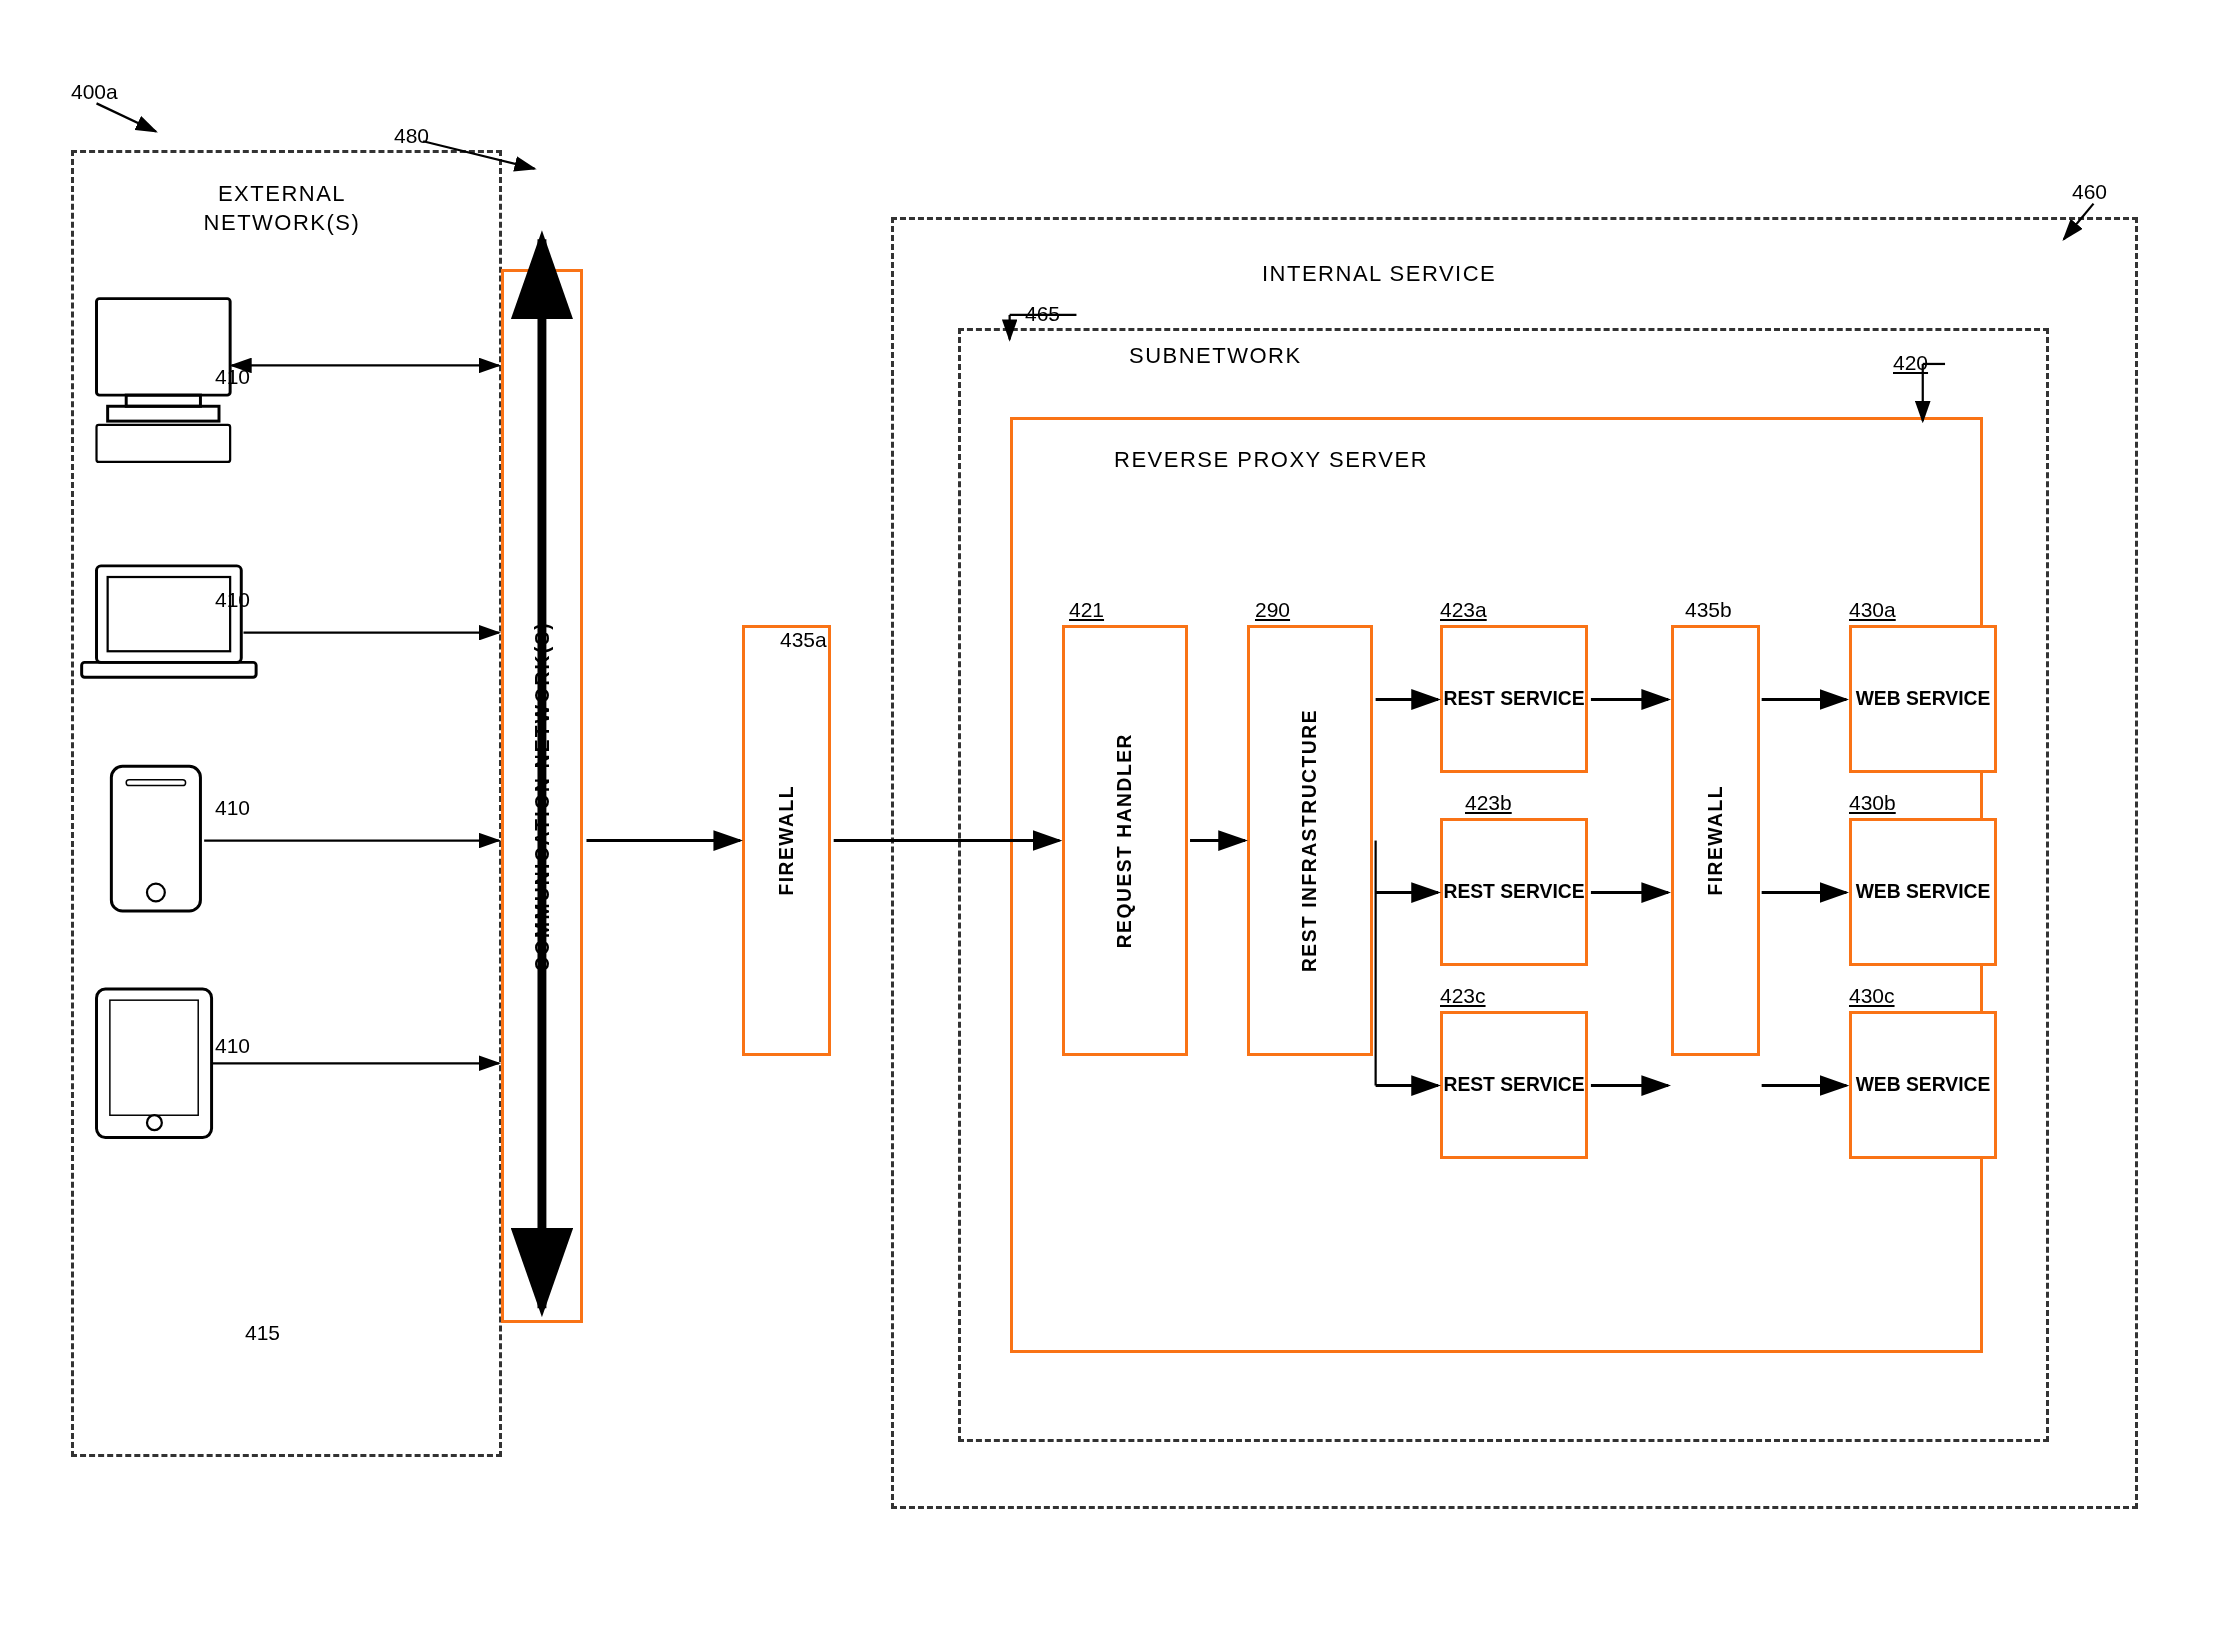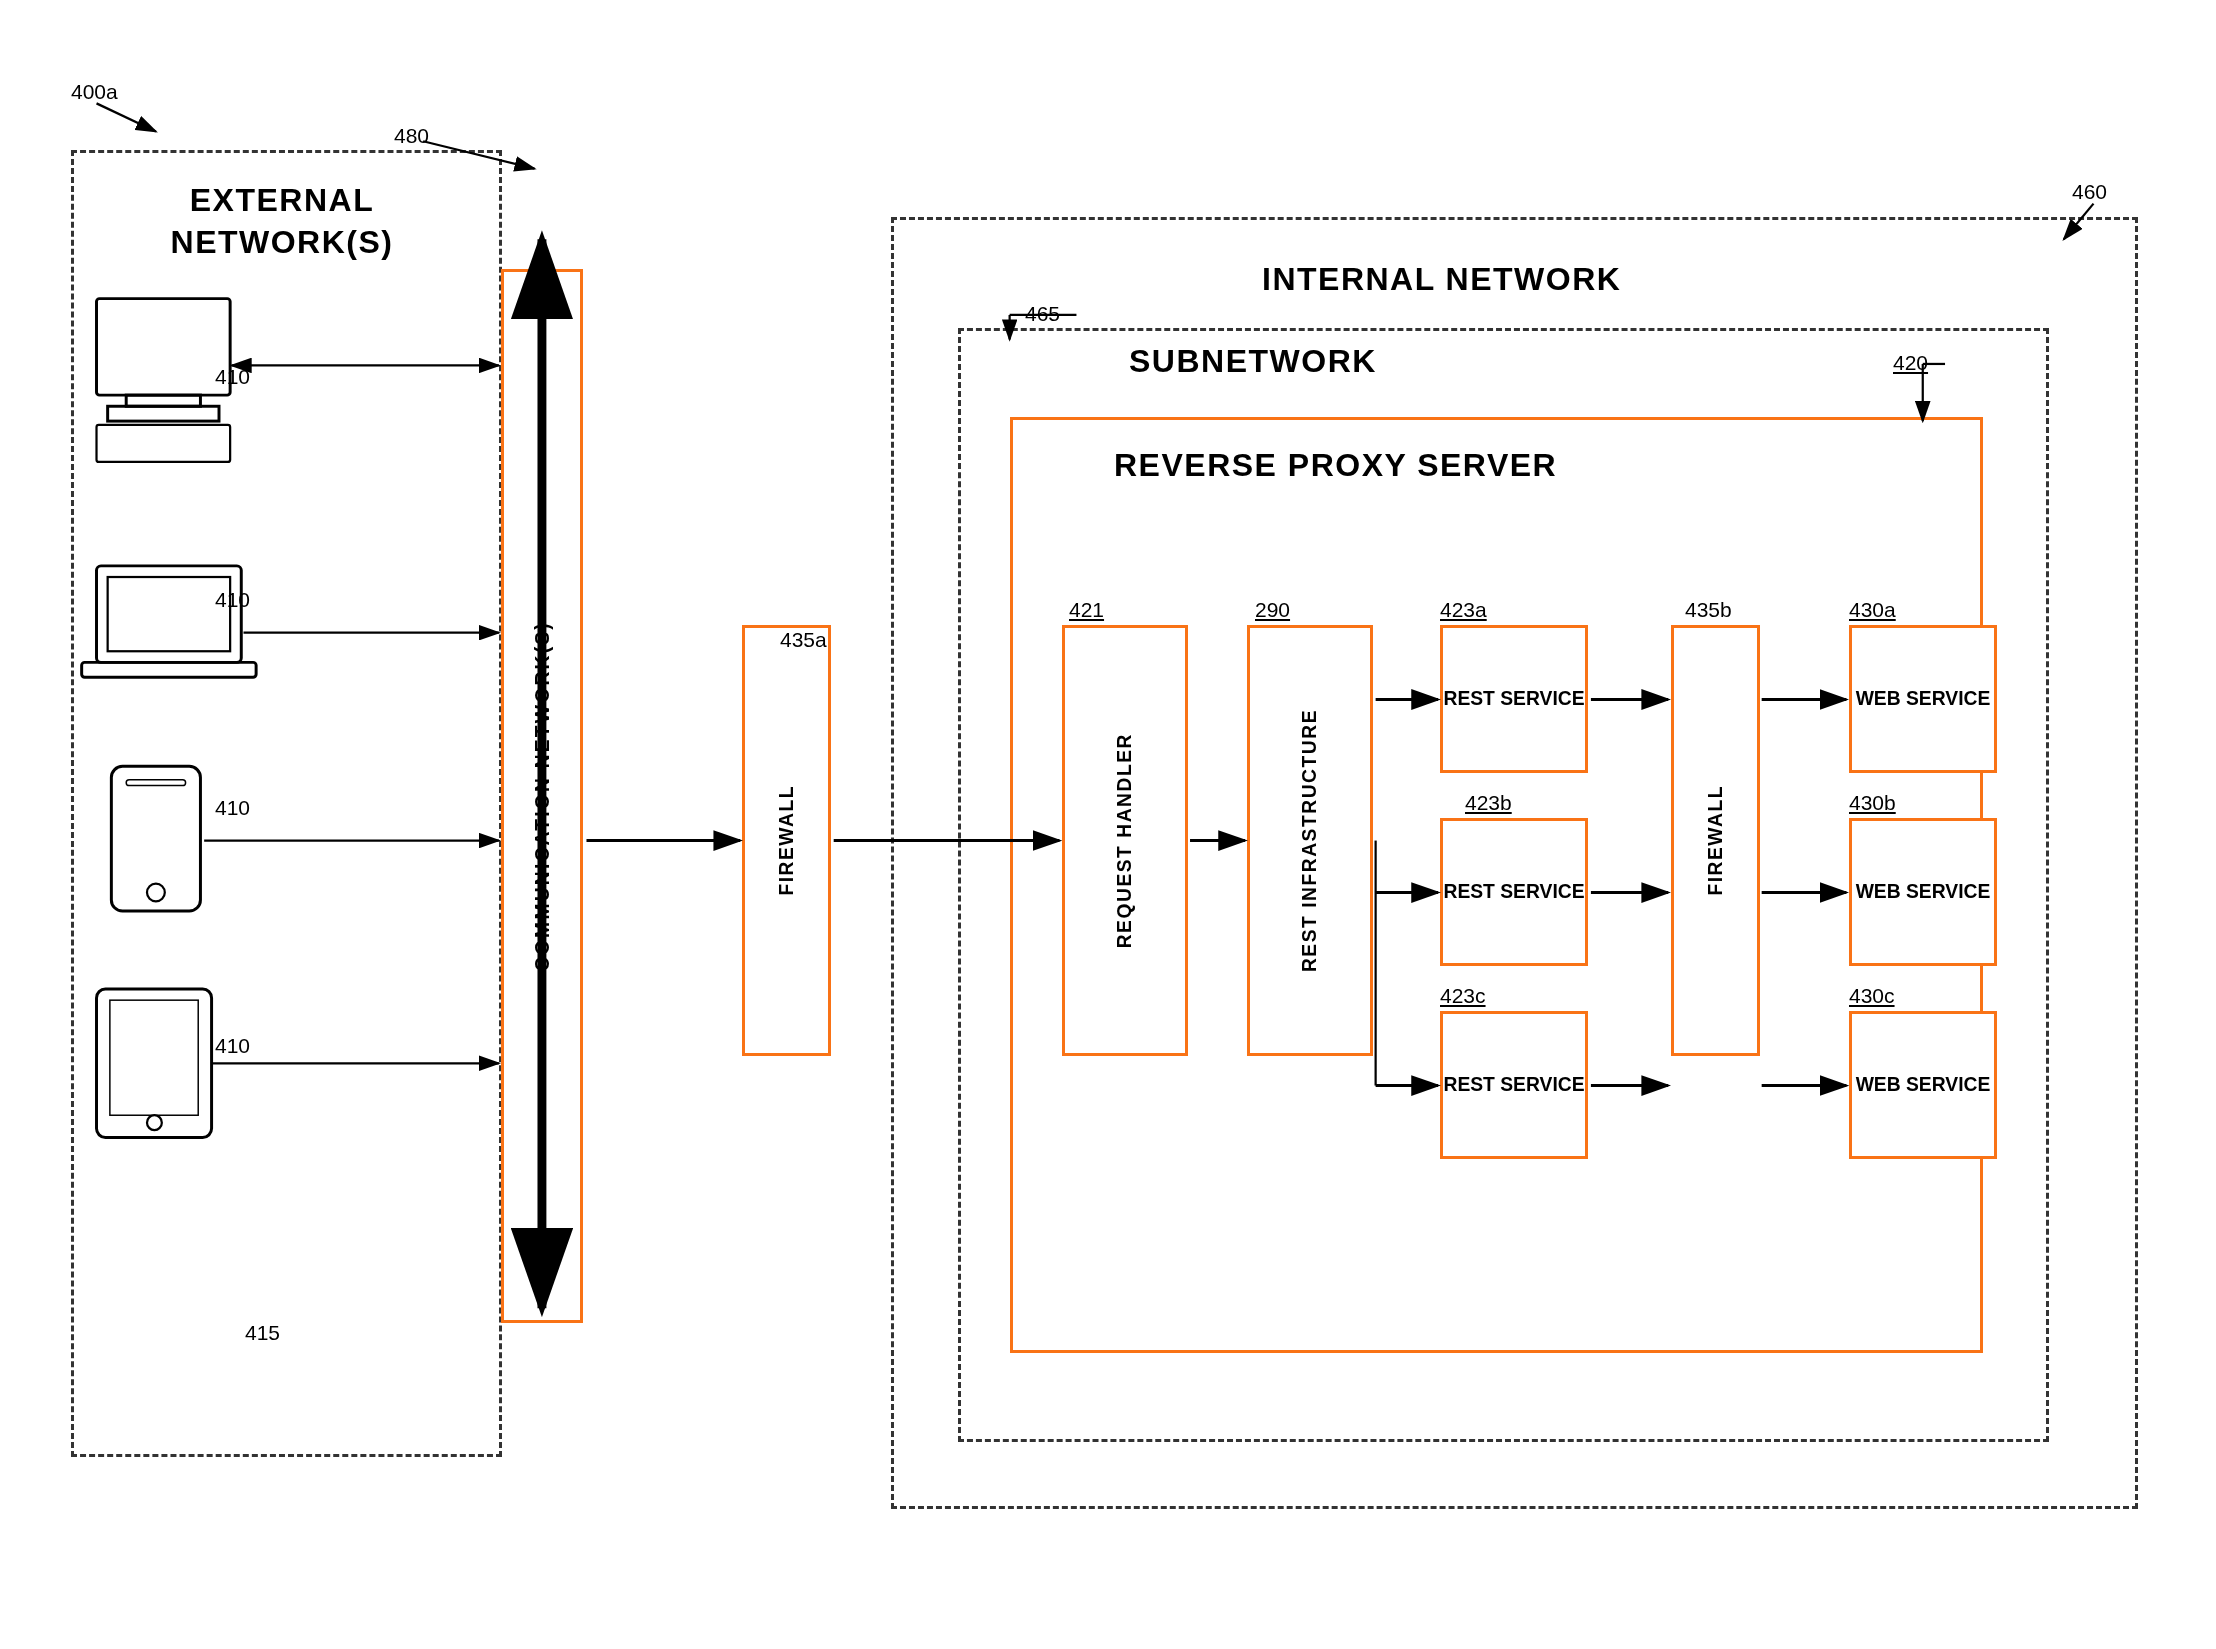--- a/index.html
+++ b/index.html
@@ -21,22 +21,22 @@
       position: absolute;
       font-family: Arial, sans-serif;
       font-size: 21px;
       color: #000;
       white-space: nowrap;
     }
     .label-underline {
       text-decoration: underline;
     }
     .label-bold {
-      font-weight: bold;
-      font-size: 32px;
+      font-weight: normal;
+      font-size: 22px;
       letter-spacing: 1.5px;
     }
     .label-vertical {
       writing-mode: vertical-rl;
       text-orientation: mixed;
       transform: rotate(180deg);
       font-size: 21px;
       letter-spacing: 1.5px;
       font-weight: bold;
     }
@@ -69,21 +69,21 @@
   <div class="dashed-box" style="left:71px; top:141px; width:431px; height:1307px;"></div>
 
   <div class="label label-bold" style="left:104px; top:171px; text-align:center; width:356px; line-height:1.3;">EXTERNAL<br>NETWORK(S)</div>
 
   <div class="label" style="left:394px; top:115px;">480</div>
 
   <div class="dashed-box" style="left:891px; top:208px; width:1247px; height:1292px;"></div>
 
   <div class="label" style="left:2072px; top:171px;">460</div>
 
-  <div class="label label-bold" style="left:1262px; top:252px;">INTERNAL NETWORK</div>
+  <div class="label label-bold" style="left:1262px; top:252px;">INTERNAL SERVICE</div>
 
   <div class="dashed-box" style="left:958px; top:319px; width:1091px; height:1114px;"></div>
 
   <div class="label" style="left:1025px; top:293px;">465</div>
 
   <div class="label label-bold" style="left:1129px; top:334px;">SUBNETWORK</div>
 
   <div class="label label-underline" style="left:1893px; top:342px;">420</div>
 
   <div class="solid-box" style="left:1010px; top:408px; width:973px; height:936px;"></div>

